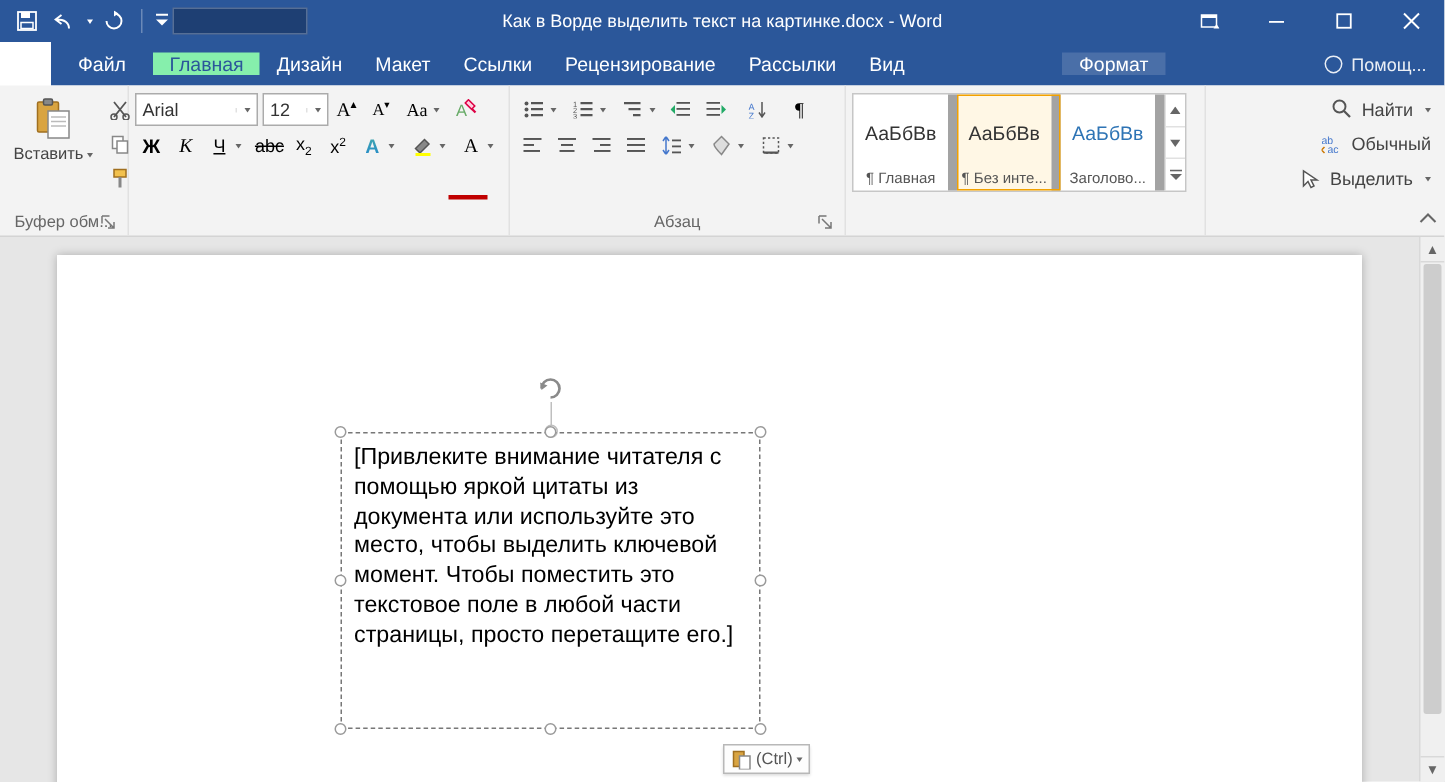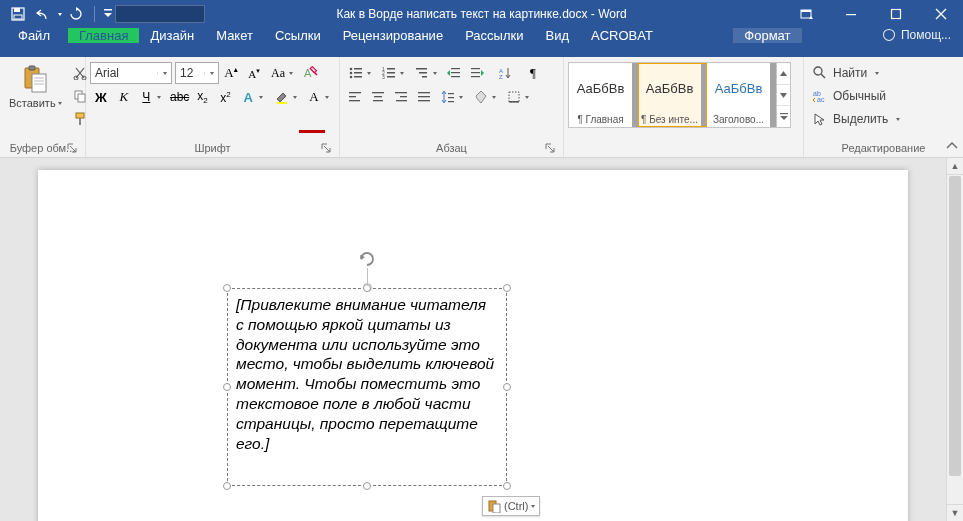--- a/index.html
+++ b/index.html
@@ -9,24 +9,24 @@
 .titlebar { background: #2b579a; height: 28px; display: flex; align-items: center; color: #fff; font-size: 12px; position: relative; }
 .titlebar .qat { display: flex; align-items: center; gap: 2px; padding-left: 6px; }
 .titlebar .qat-btn { width: 24px; height: 24px; display: flex; align-items: center; justify-content: center; cursor: pointer; }
 .titlebar .qat-sep { width: 1px; height: 16px; background: rgba(255,255,255,.3); margin: 0 4px; }
 .titlebar .title { position: absolute; left: 50%; transform: translateX(-50%); white-space: nowrap; }
 .titlebar .winbtns { margin-left: auto; display: flex; }
 .titlebar .winbtn { width: 45px; height: 28px; display: flex; align-items: center; justify-content: center; cursor: pointer; }
 .titlebar .account { width: 90px; height: 18px; background: #1e3f73; border: 1px solid rgba(255,255,255,.25); margin-right: 8px; }
 
 
-.tabrow { background: #2b579a; height: 29px; display: flex; align-items: flex-start; color: #fff; font-size: 13px; }
+.tabrow { background: #2b579a; height: 29px; display: flex; align-items: center; color: #fff; font-size: 13px; margin-left: 34px; }
 .tabrow .tab { padding: 0 11px; display: flex; align-items: center; cursor: pointer; }
 .tabrow .tab.file { padding: 0 18px; }
-.tabrow .tab.active { background: #22c55e; color: #2b579a; }
+.tabrow .tab.active { background: #86efac; color: #2b579a; }
 .tabrow .spacer { flex: 1; }
 .tabrow .tell { display: flex; align-items: center; gap: 6px; padding: 0 12px; opacity: .9; font-size: 12px; cursor: text; }
 .bulb { width: 12px; height: 12px; border: 1.2px solid #fff; border-radius: 50% 50% 50% 50% / 45% 45% 55% 55%; position: relative; }
 
 
 .ribbon { background: #f3f3f3; height: 101px; border-bottom: 1px solid #d4d4d4; display: flex; position: relative; }
 .group { border-right: 1px solid #e1e1e1; display: flex; flex-direction: column; padding: 3px 4px 0; position: relative; }
 .group-body { flex: 1; display: flex; }
 .group-label { font-size: 11px; color: #666; text-align: center; padding: 2px 0 3px; position: relative; }
 .dlg-launcher { position: absolute; right: 2px; bottom: 2px; width: 14px; height: 14px; cursor: pointer; display: flex; align-items: center; justify-content: center; }
@@ -68,21 +68,21 @@
 .vscroll { width: 17px; background: #f0f0f0; border-left: 1px solid #d9d9d9; position: relative; }
 .vscroll .thumb { position: absolute; left: 2px; right: 2px; top: 18px; height: 300px; background: #cdcdcd; border-radius: 2px; }
 .vscroll .arr { position:absolute; left:0; right:0; height:17px; display:flex;align-items:center;justify-content:center; color:#666; font-size:9px; cursor:pointer;}
 .vscroll .arr.up{top:0;border-bottom:1px solid #d9d9d9;}
 .vscroll .arr.dn{bottom:0;border-top:1px solid #d9d9d9;}
 
 
 .rotator { position:absolute; left:319px; top:79px; width:20px; height:20px; color:#8a8a8a; cursor:pointer; }
 .rot-stem { position:absolute; left:329px; top:98px; width:1px; height:17px; background:#bfbfbf; }
 .rot-knob { position:absolute; left:325px; top:113px; width:9px; height:9px; border:1px solid #bfbfbf; background:#fff; border-radius:50%;}
-.textbox-frame { position:absolute; left:189px; top:118px; width:280px; height:198px; border:1px dashed #777;font-style:italic; }
+.textbox-frame { position:absolute; left:189px; top:118px; width:280px; height:198px; border:1px dashed #777; }
 .handle { position:absolute; width:8px; height:8px; background:#fff; border:1px solid #9a9a9a; border-radius:50%; }
 .h-tl{left:-5px;top:-5px;} .h-tr{right:-5px;top:-5px;} .h-bl{left:-5px;bottom:-5px;} .h-br{right:-5px;bottom:-5px;}
 .h-t{left:50%;top:-5px;margin-left:-4px;} .h-b{left:50%;bottom:-5px;margin-left:-4px;}
 .h-l{left:-5px;top:50%;margin-top:-4px;} .h-r{right:-5px;top:50%;margin-top:-4px;}
 .textbox-content { position:absolute; left:8px; top:6px; right:8px; font-family: Arial, sans-serif; font-size:15.5px; line-height:1.28; color:#000;}
 
 .smart-tag { position:absolute; left:444px; top:326px; height:20px; border:1px solid #b8b8b8; background:#fdfdfd; display:flex; align-items:center; gap:3px; padding:0 4px; font-size:11px; color:#555; cursor:pointer; box-shadow:0 1px 2px rgba(0,0,0,.15);text-align:right;}
 
 .caret{display:inline-block;width:0;height:0;border-left:3px solid transparent;border-right:3px solid transparent;border-top:4px solid currentColor;}
 .caret-sm{border-left-width:2.5px;border-right-width:2.5px;border-top-width:3px;}
@@ -117,21 +117,21 @@
         </svg>
     </div>
     <div class="qat-sep"></div>
     <div class="qat-btn" style="width:14px;">
       <svg width="8" height="10" viewBox="0 0 8 10">
           <rect x="0" y="0" width="8" height="1.5" fill="#fff"></rect>
           <path d="M0 4 L4 8 L8 4 Z" fill="#fff"></path>
         </svg>
     </div>
   </div>
-  <div class="title">Как в Ворде написать текст на картинке.docx - Word</div>
+  <div class="title">Как в Ворде выделить текст на картинке.docx - Word</div>
   <div class="account"></div>
   <div class="winbtns">
     <div class="winbtn">
       <svg width="14" height="14" viewBox="0 0 14 14">
           <rect x="2" y="3" width="10" height="8" fill="none" stroke="#fff"></rect>
           <rect x="2" y="3" width="10" height="2" fill="#fff"></rect>
           <path d="M10 12 L14 12 L12 9 Z" fill="#fff"></path>
         </svg>
     </div>
     <div class="winbtn">
@@ -154,21 +154,20 @@
 
 <div class="tabrow">
   <div class="tab file">Файл</div>
   <div class="tab active">Главная</div>
   <div class="tab">Дизайн</div>
   <div class="tab">Макет</div>
   <div class="tab">Ссылки</div>
   <div class="tab">Рецензирование</div>
   <div class="tab">Рассылки</div>
   <div class="tab">Вид</div>
-  <div class="tab">ACROBAT</div>
   <div class="spacer"></div>
   <div class="tab" style="background:#4a6fa8;">Формат</div>
   <div class="spacer"></div>
   <div class="tell">
     <span class="bulb"></span>
     <span>Помощ...</span>
   </div>
 </div>
 
 <div class="ribbon">
@@ -285,27 +284,20 @@
               <rect x="2" y="12" width="10" height="2" fill="#ffff00"></rect>
             </svg>
             <span class="caret caret-sm" style="color:#666;"></span>
           </div>
         <div class="sm wdrop">
             <span style="font-size:13px;font-family:serif;">A</span>
             <span class="caret caret-sm" style="color:#666;"></span>
           </div>
       </div>
       <div style="position:absolute;bottom:24px;left:213px;width:26px;height:3px;background:#c00000;"></div>
-    </div>
-    <div class="group-label"><span>Шрифт</span>
-      <div class="dlg-launcher">
-          <svg viewBox="0 0 10 10">
-            <path d="M1 1 H6 M1 1 V6 M3 3 L9 9 M9 5 V9 H5" stroke="#777" fill="none"></path>
-          </svg>
-        </div>
     </div>
   </div>
 
   <div class="group" style="width:224px;">
     <div class="group-body col" style="gap:2px; padding-top:2px;">
       <div class="row">
         <div class="sm wdrop">
             <svg width="14" height="12" viewBox="0 0 14 12">
               <circle cx="2" cy="2" r="1.3" fill="#555"></circle>
               <rect x="5" y="1" width="8" height="1.5" fill="#555"></rect>
@@ -455,21 +447,21 @@
                 <rect y="0" width="8" height="1.2" fill="#666"></rect>
                 <path d="M0 3 L4 7 L8 3 Z" fill="#666"></path>
               </svg>
             </div>
         </div>
       </div>
     </div>
   </div>
 
   <div class="group" style="flex:1; border-right:none;">
-    <div class="group-body col" style="padding-top:2px;">
+    <div class="group-body col" style="padding-top:2px;align-items:flex-end;">
       <div class="edit-btn">
         <svg width="14" height="14">
             <circle cx="5" cy="5" r="4" fill="none" stroke="#555" stroke-width="1.3"></circle>
             <line x1="8" y1="8" x2="12" y2="12" stroke="#555" stroke-width="1.5"></line>
           </svg>
         <span>Найти</span>
         <span class="caret caret-sm" style="color:#666;margin-left:2px;"></span>
       </div>
       <div class="edit-btn">
         <svg width="14" height="14">
@@ -480,21 +472,20 @@
         <span>Обычный</span>
       </div>
       <div class="edit-btn">
         <svg width="14" height="14">
             <path d="M2 2 L2 12 L5 9 L7 13 L9 12 L7 8 L11 8 Z" fill="#fff" stroke="#555"></path>
           </svg>
         <span>Выделить</span>
         <span class="caret caret-sm" style="color:#666;margin-left:2px;"></span>
       </div>
     </div>
-    <div class="group-label"><span>Редактирование</span></div>
   </div>
 
   <div class="collapse-btn">
     <svg width="12" height="12">
         <path d="M1 8 L6 3 L11 8" fill="none" stroke="#666" stroke-width="1.4"></path>
       </svg>
   </div>
 </div>
 
 <div class="docarea">

